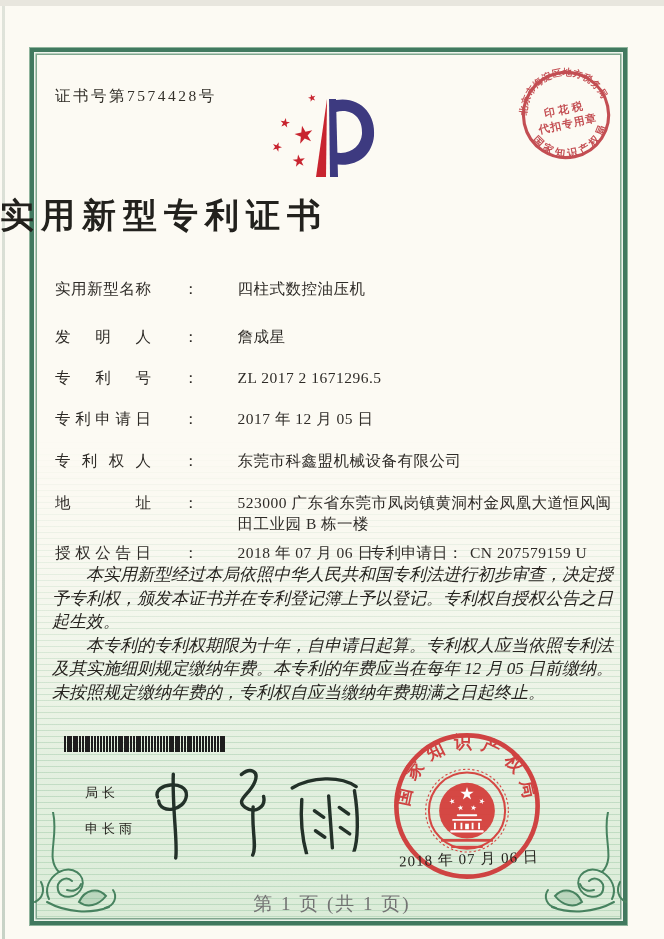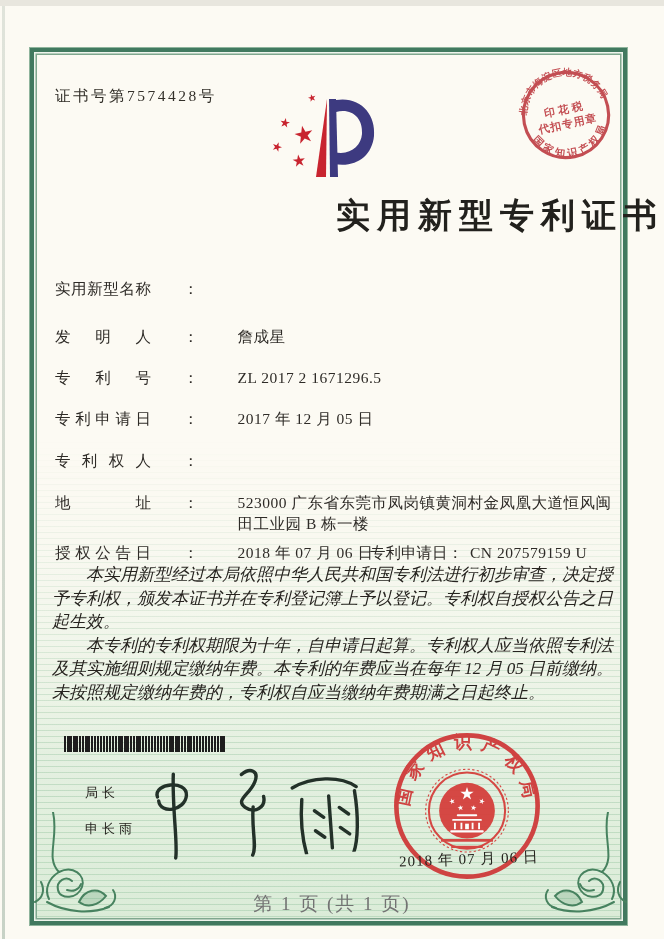--- a/index.html
+++ b/index.html
@@ -19,21 +19,21 @@
     position:absolute;left:36px;top:430px;width:592px;height:484px;z-index:0;
     background:
       repeating-linear-gradient(180deg,rgba(118,178,134,.30) 0 1.3px,rgba(118,178,134,0) 1.3px 6px),
       linear-gradient(180deg,rgba(222,240,222,0) 0%,rgba(208,232,208,.38) 45%,rgba(196,226,198,.6) 100%);
     -webkit-mask-image:linear-gradient(180deg,transparent 0,rgba(0,0,0,.5) 30%,#000 65%);
     mask-image:linear-gradient(180deg,transparent 0,rgba(0,0,0,.5) 30%,#000 65%);
   }
   .cert-no{position:absolute;left:55px;top:80px;font-size:15.5px;letter-spacing:2.5px;color:#33302a;}
   .logo{position:absolute;left:268px;top:86px;}
   .tax-stamp{position:absolute;left:512px;top:55px;transform:rotate(-12deg);opacity:.92;}
-  .title{position:absolute;left:0;right:0;top:187px;text-align:right;
+  .title{position:absolute;left:0;right:0;top:187px;text-align:left;
     font-size:34px;font-weight:bold;letter-spacing:7px;color:#22211d;}
   .frow{position:absolute;left:55px;width:558px;display:flex;font-size:15.5px;line-height:21px;z-index:2;gap:32px;}
   .flabel{flex:none;width:96px;text-align:justify;text-align-last:justify;}
   .fcolon{flex:none;margin-right:7px;}
   .fvalue{letter-spacing:.5px;}
   .grant-no{position:absolute;left:315px;top:0;display:flex;}
   .grant-no .glabel{flex:none;}
   .paras{position:absolute;left:52px;top:557px;width:564px;font-size:17px;
     line-height:23.5px;font-style:italic;color:#26231f;z-index:2;}
   .paras p{margin:0;text-indent:2em;}
@@ -122,39 +122,41 @@
     </text>
     <text x="52" y="50" text-anchor="middle" font-size="10.5" font-weight="bold" fill="#bf4046" letter-spacing="3">印花税</text>
     <text x="52" y="64" text-anchor="middle" font-size="10.5" font-weight="bold" fill="#bf4046" letter-spacing="1">代扣专用章</text>
   </svg>
 
   <div class="title">实用新型专利证书</div>
 
   <div class="frow" style="top:272px">
     <span class="flabel">实用新型名称</span>
       <span class="fcolon">：</span>
+    <span class="fvalue">四柱式数控油压机</span>
   </div>
   <div class="frow" style="top:320px">
     <span class="flabel">发明人</span>
       <span class="fcolon">：</span>
     <span class="fvalue">詹成星</span>
   </div>
   <div class="frow" style="top:361px">
     <span class="flabel">专利号</span>
       <span class="fcolon">：</span>
     <span class="fvalue">ZL 2017 2 1671296.5</span>
   </div>
   <div class="frow" style="top:402px">
     <span class="flabel">专利申请日</span>
       <span class="fcolon">：</span>
     <span class="fvalue">2017 年 12 月 05 日</span>
   </div>
   <div class="frow" style="top:444px">
     <span class="flabel">专利权人</span>
       <span class="fcolon">：</span>
+    <span class="fvalue">东莞市科鑫盟机械设备有限公司</span>
   </div>
   <div class="frow" style="top:486px">
     <span class="flabel">地址</span>
       <span class="fcolon">：</span>
     <span class="fvalue" style="width:402px">523000  广东省东莞市凤岗镇黄洞村金凤凰大道恒风闽田工业园 B 栋一楼</span>
   </div>
   <div class="frow" style="top:536px">
     <span class="flabel">授权公告日</span>
       <span class="fcolon">：</span>
     <span class="fvalue">2018 年 07 月 06 日</span>

